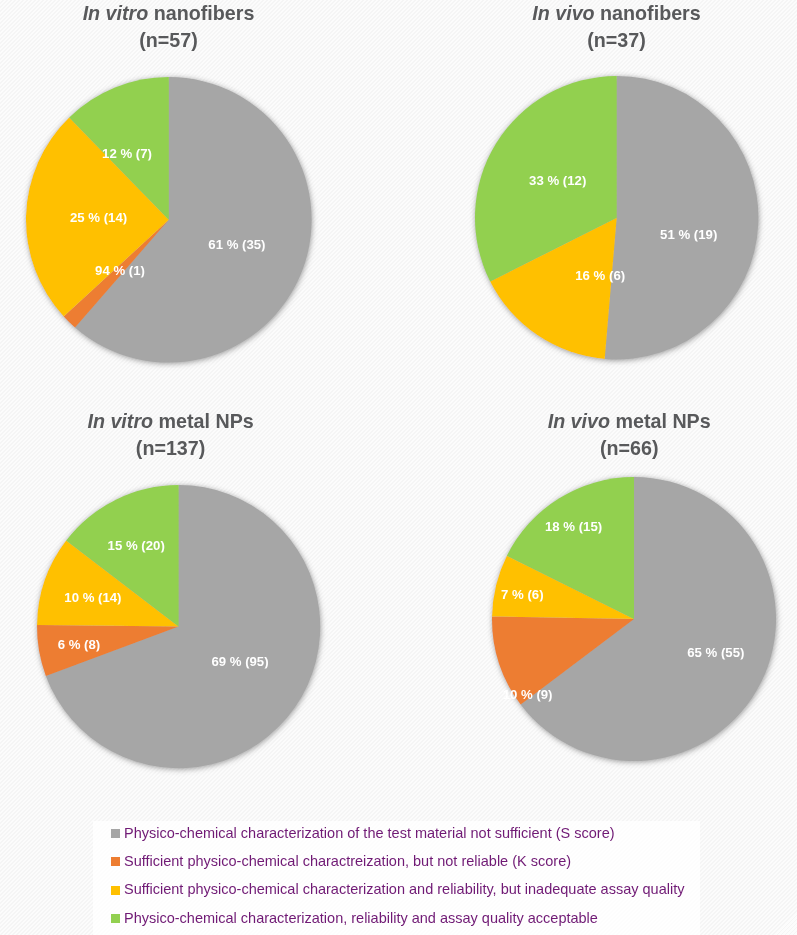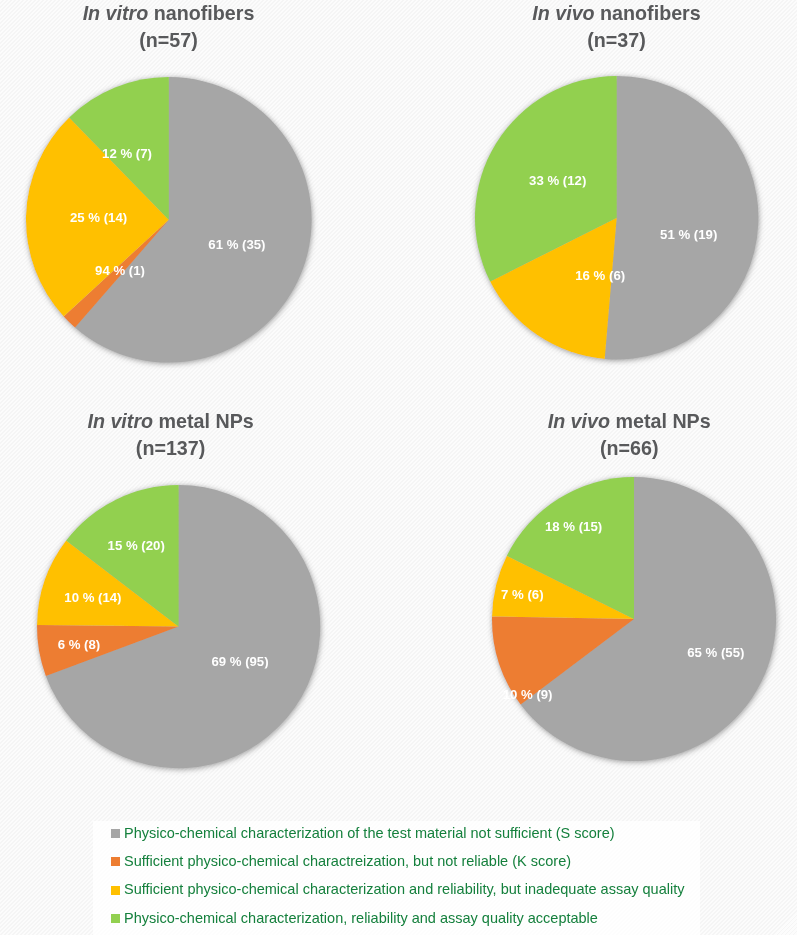--- a/index.html
+++ b/index.html
@@ -22,21 +22,21 @@
     color:#58595b;font-weight:bold;font-size:19.7px;line-height:27px;white-space:nowrap;
     will-change:opacity;opacity:0.999;}
   .title .emph{font-style:italic;}
   .pie{position:absolute;overflow:visible;}
   .slicelabel{position:absolute;color:#ffffff;font-weight:bold;font-size:13.2px;
     white-space:nowrap;transform:translate(-50%,-50%);will-change:opacity;opacity:0.999;}
   .legend{position:absolute;left:93px;top:821px;width:607px;height:114px;
     background:rgba(255,255,255,0.80);}
   .legrow{position:absolute;left:18px;white-space:nowrap;height:20px;}
   .swatch{position:absolute;left:0;top:4.2px;width:9px;height:9px;}
-  .legtext{position:absolute;left:13px;top:-2px;color:#15803d;font-size:14.5px;line-height:20px;
+  .legtext{position:absolute;left:13px;top:-2px;color:#701a75;font-size:14.5px;line-height:20px;
     will-change:opacity;opacity:0.999;}
 </style>
 </head>
 <body>
 
 <div id="stage">
   <div class="bgstripes"></div>
 
   <div class="chart">
     <div class="title" style="left:168.5px;top:0px;">

